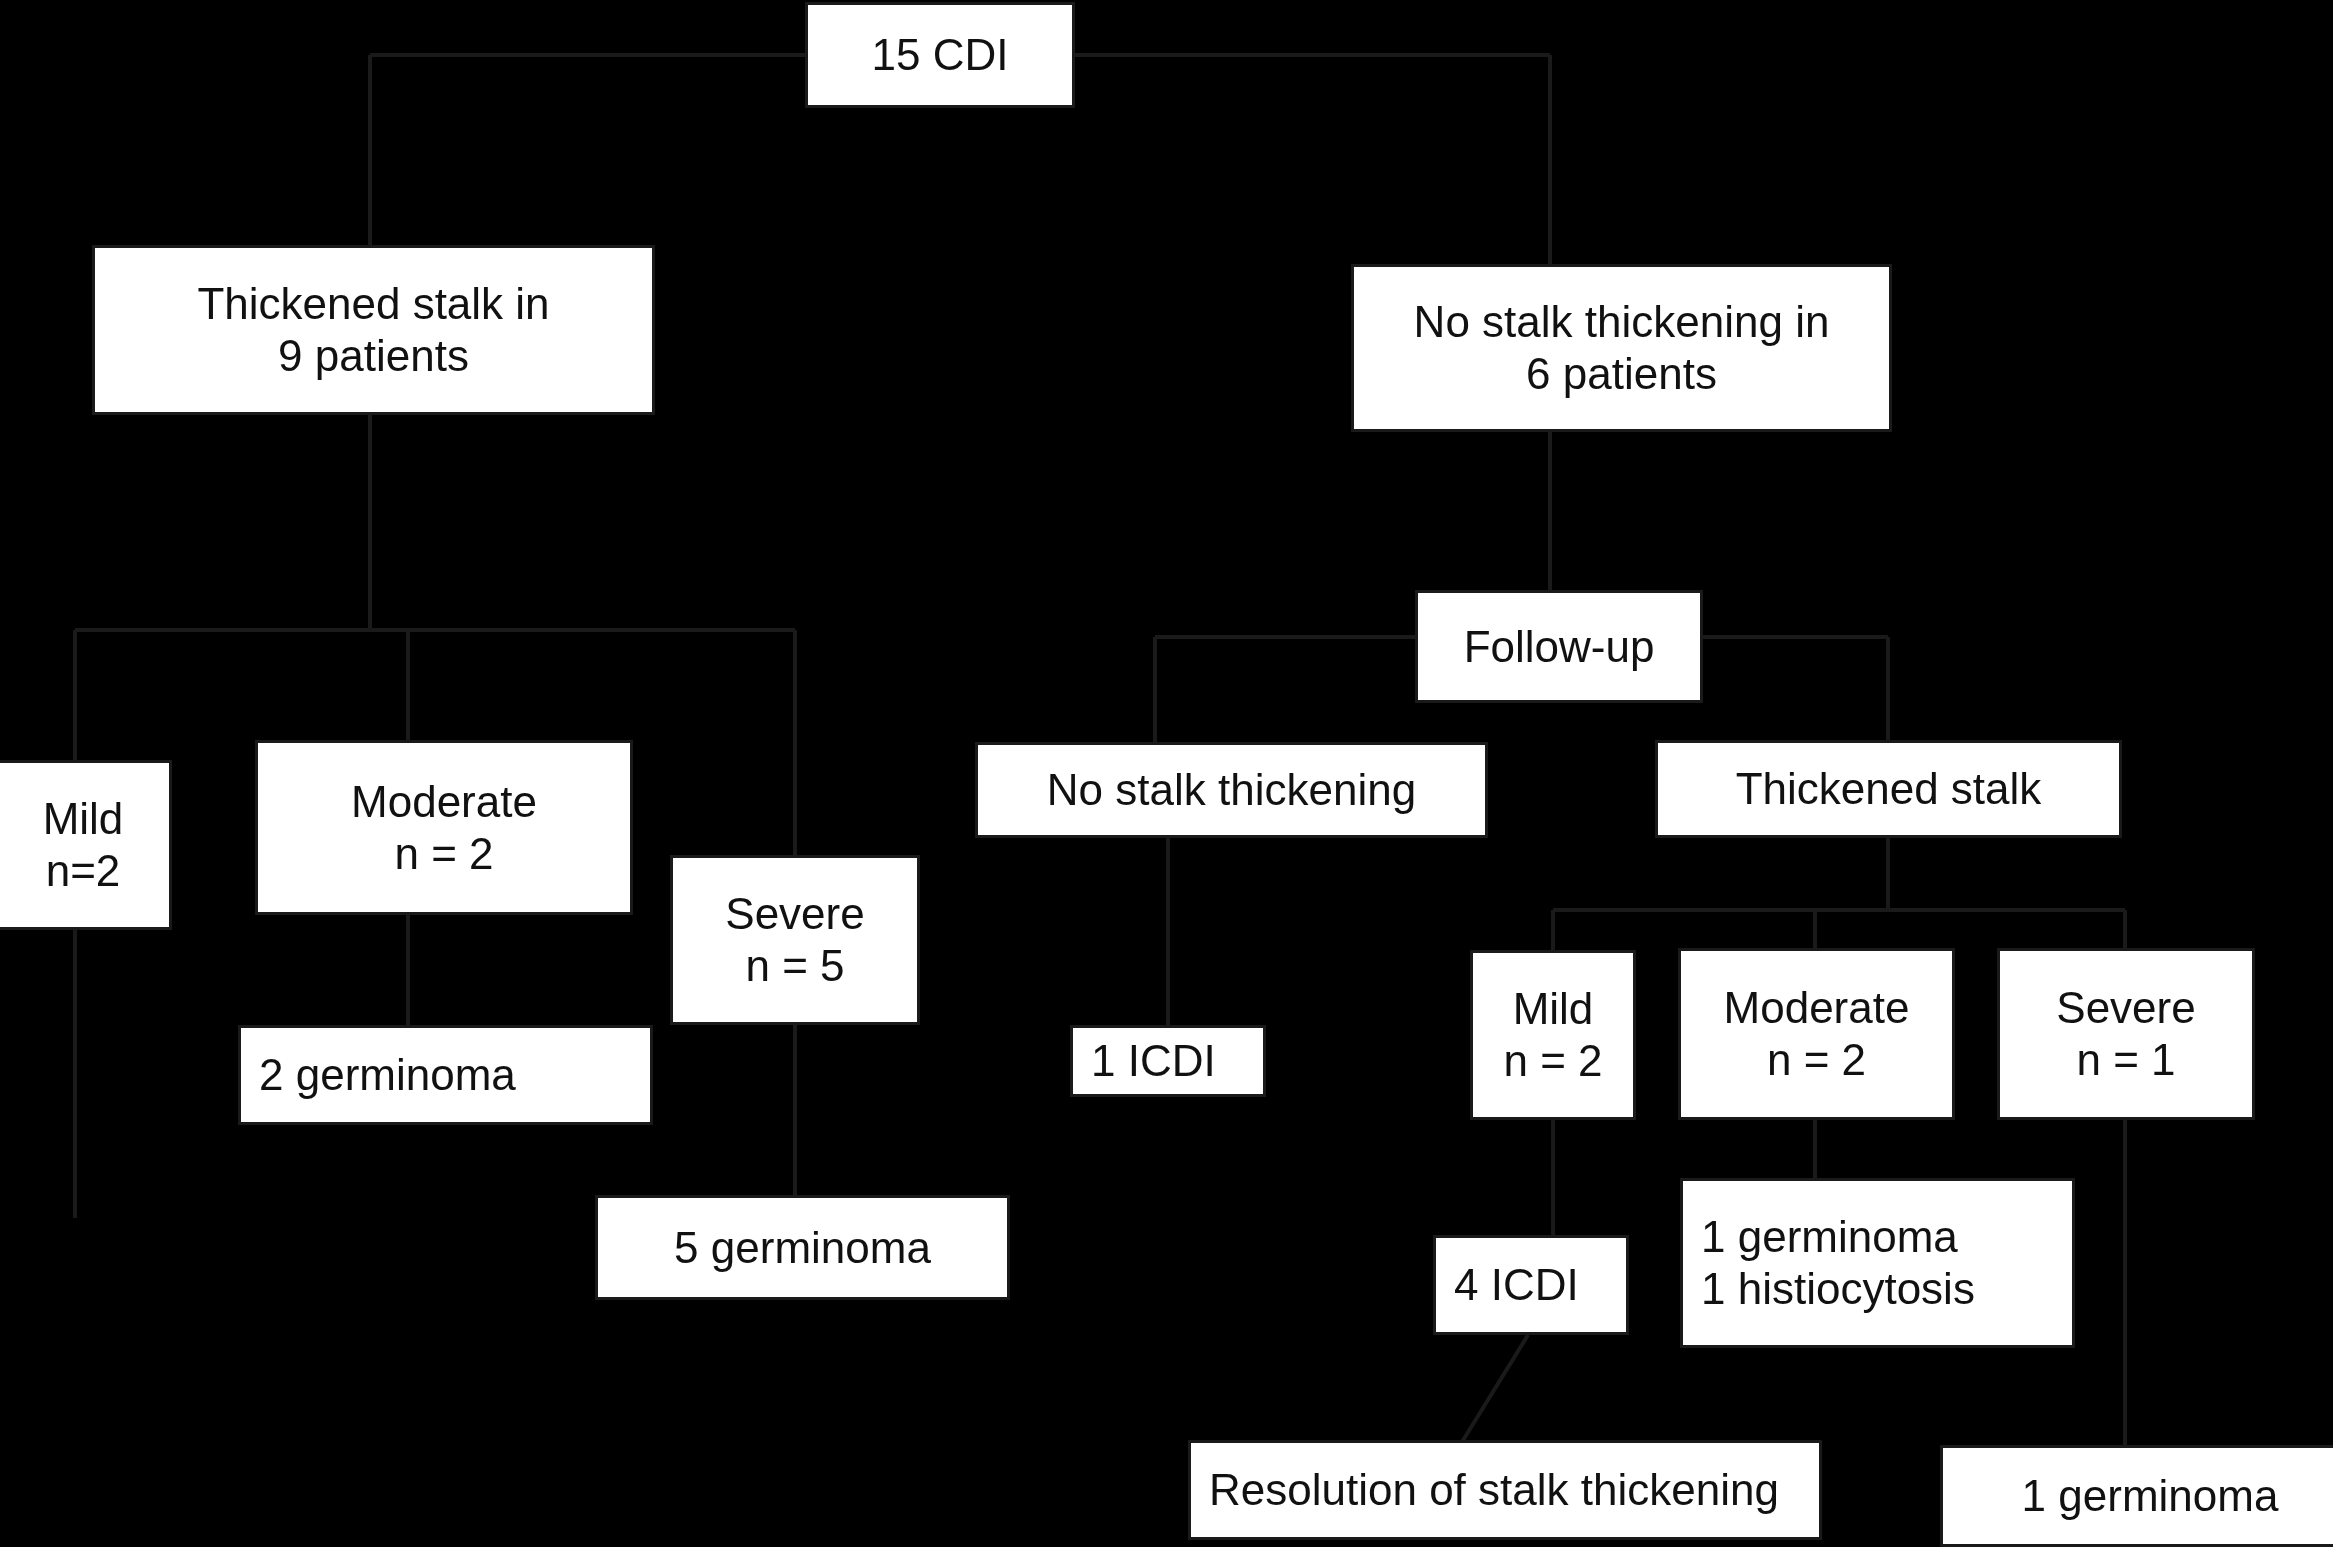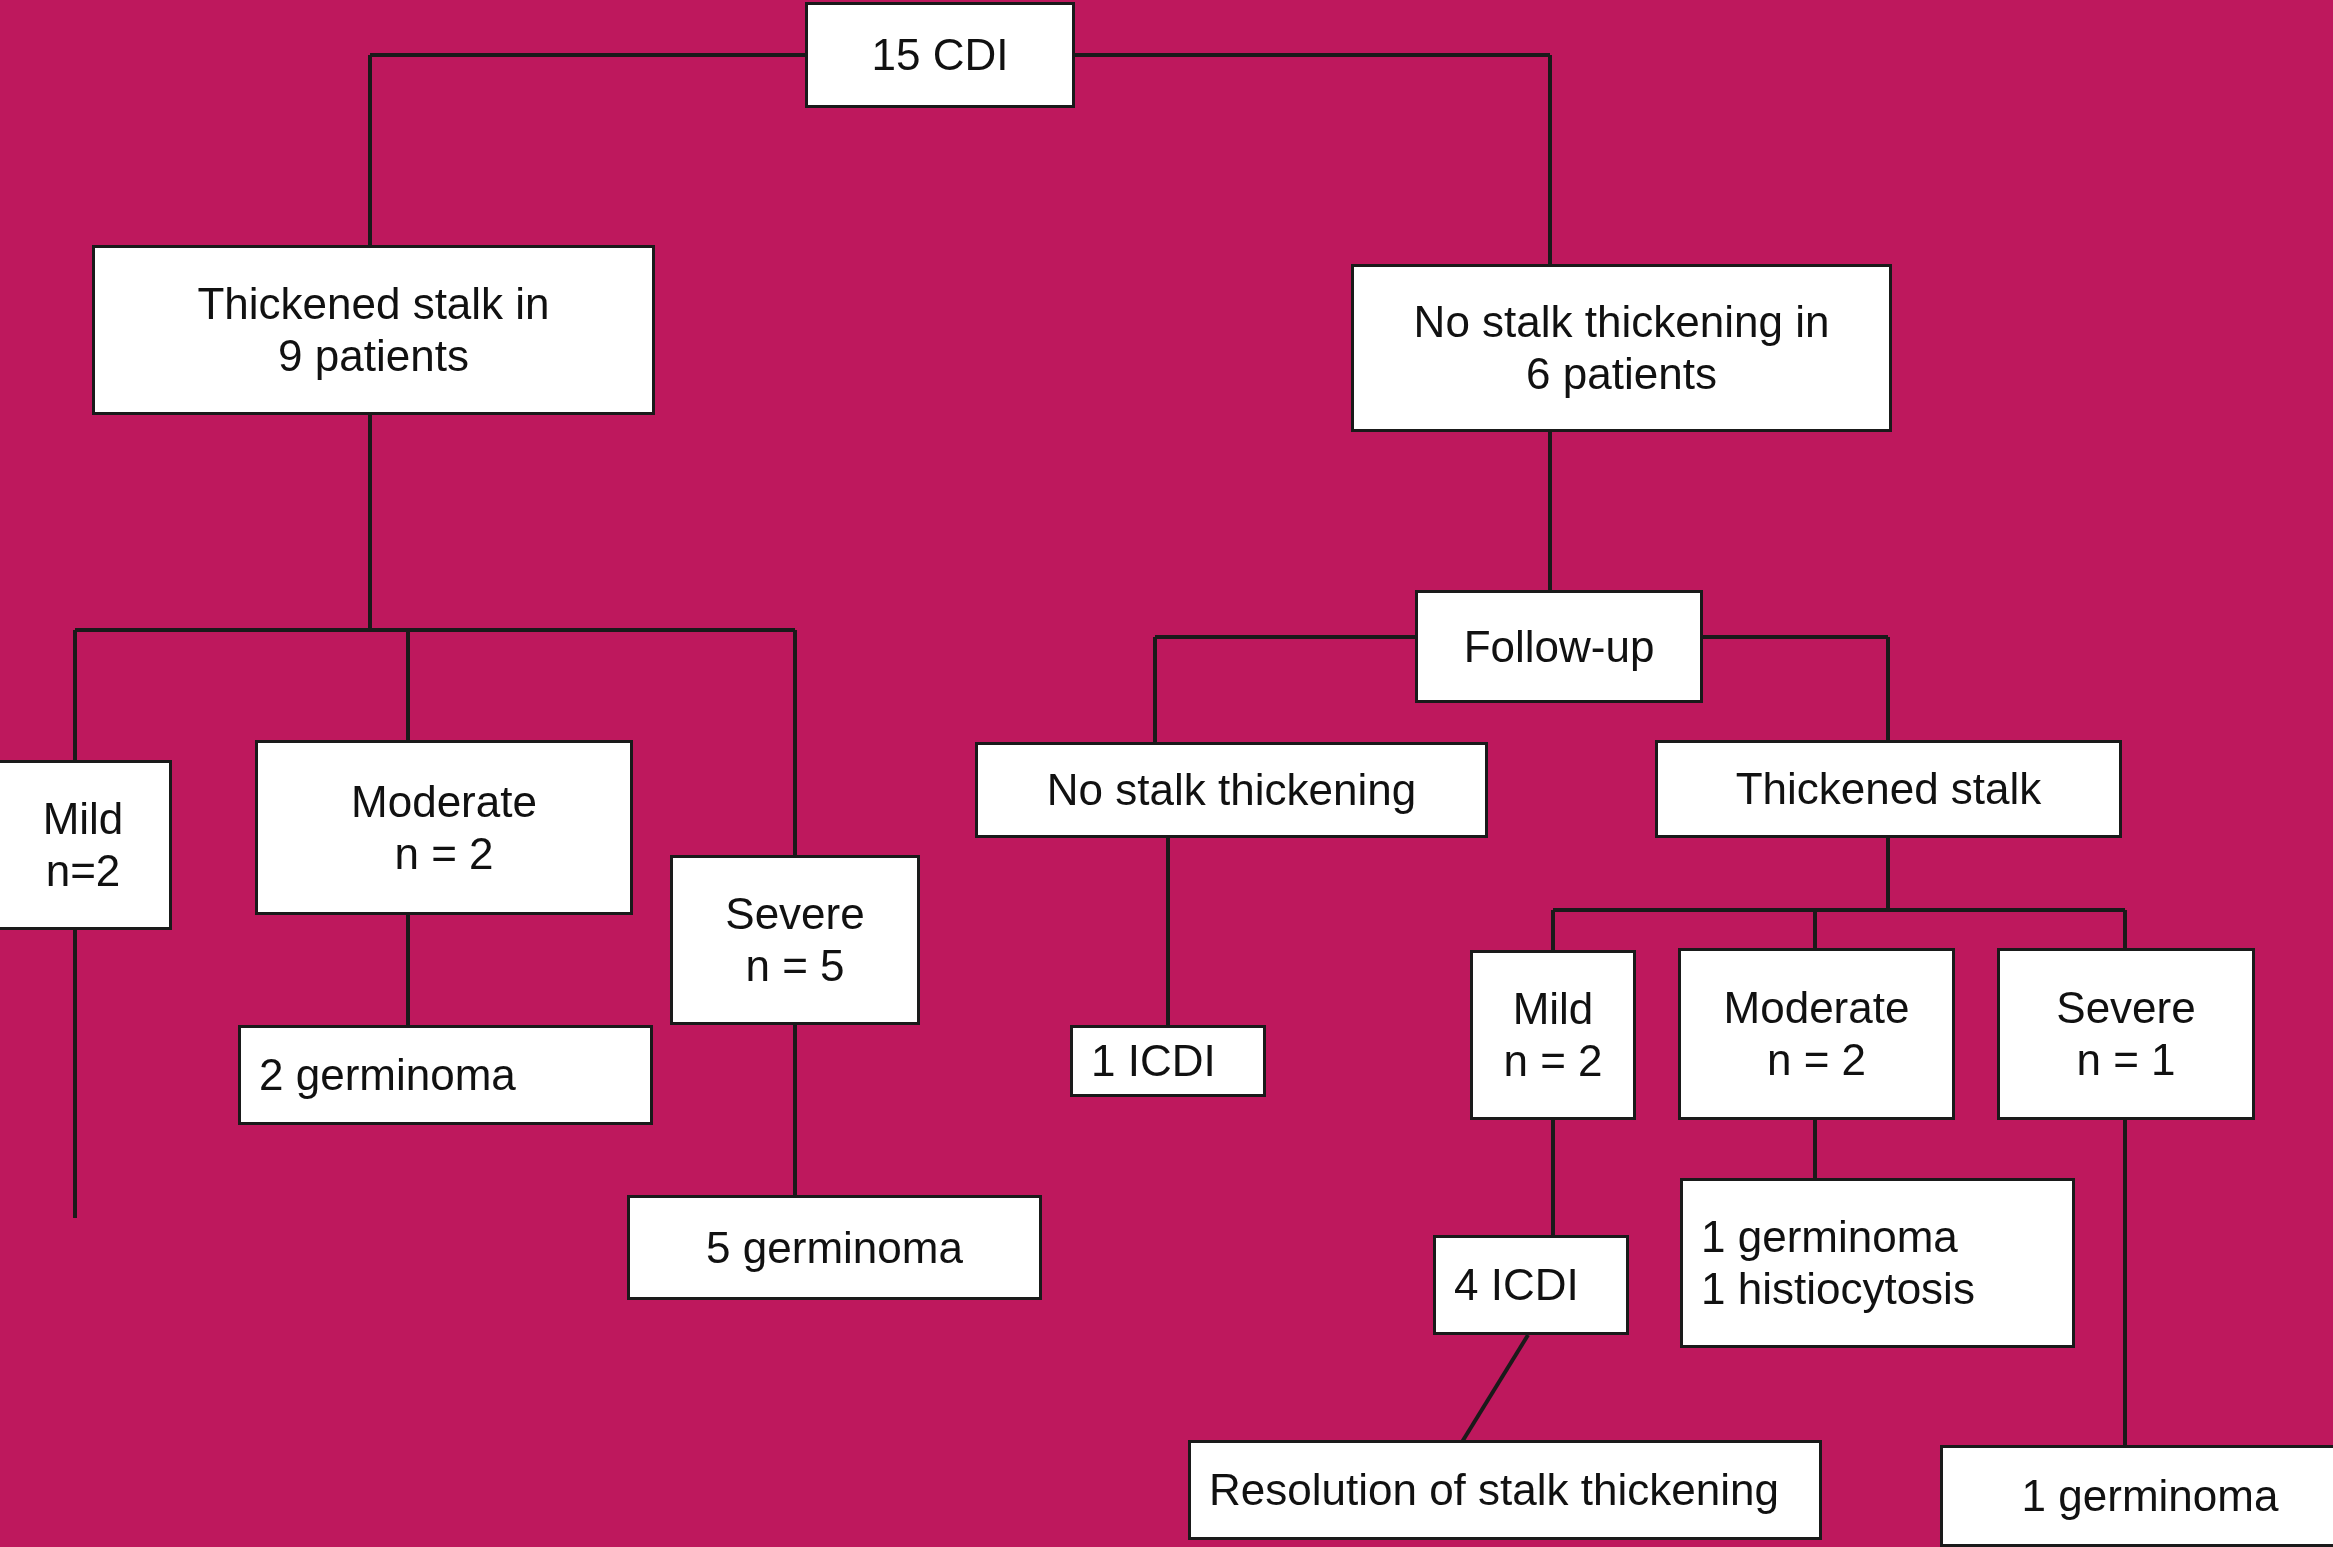--- a/index.html
+++ b/index.html
@@ -4,21 +4,21 @@
 <style>
   html, body {
     margin: 0;
     padding: 0;
     background: #ffffff;
   }
   #canvas {
     position: relative;
     width: 2333px;
     height: 1547px;
-    background: #be185d;
+    background: #000000;
     font-family: "Liberation Sans", sans-serif;
     overflow: hidden;
   }
   .node {
     position: absolute;
     box-sizing: border-box;
     border: 3px solid #1a1a1a;
     background: #ffffff;
     display: flex;
     align-items: center;
@@ -102,21 +102,21 @@
 
   <div class="node" style="left:255px; top:740px; width:378px; height:175px;">Moderate
 n = 2</div>
 
   <div class="node" style="left:670px; top:855px; width:250px; height:170px;">Severe
 n = 5</div>
 
   <div class="node left-align" style="left:210px; top:1025px; width:415px; height:100px;margin-left:28px;">2 germinoma</div>
 
 
-  <div class="node" style="left:595px; top:1195px; width:415px; height:105px;margin-left:32px;">5 germinoma</div>
+  <div class="node" style="left:595px; top:1195px; width:415px; height:105px;">5 germinoma</div>
 
   <div class="node" style="left:1415px; top:590px; width:288px; height:113px;text-align:center;">Follow-up</div>
 
   <div class="node" style="left:975px; top:742px; width:513px; height:96px;">No stalk thickening</div>
 
   <div class="node" style="left:1655px; top:740px; width:467px; height:98px;">Thickened stalk</div>
 
   <div class="node left-align" style="left:1070px; top:1025px; width:196px; height:72px;">1 ICDI</div>
 
   <div class="node" style="left:1470px; top:950px; width:166px; height:170px;">Mild

